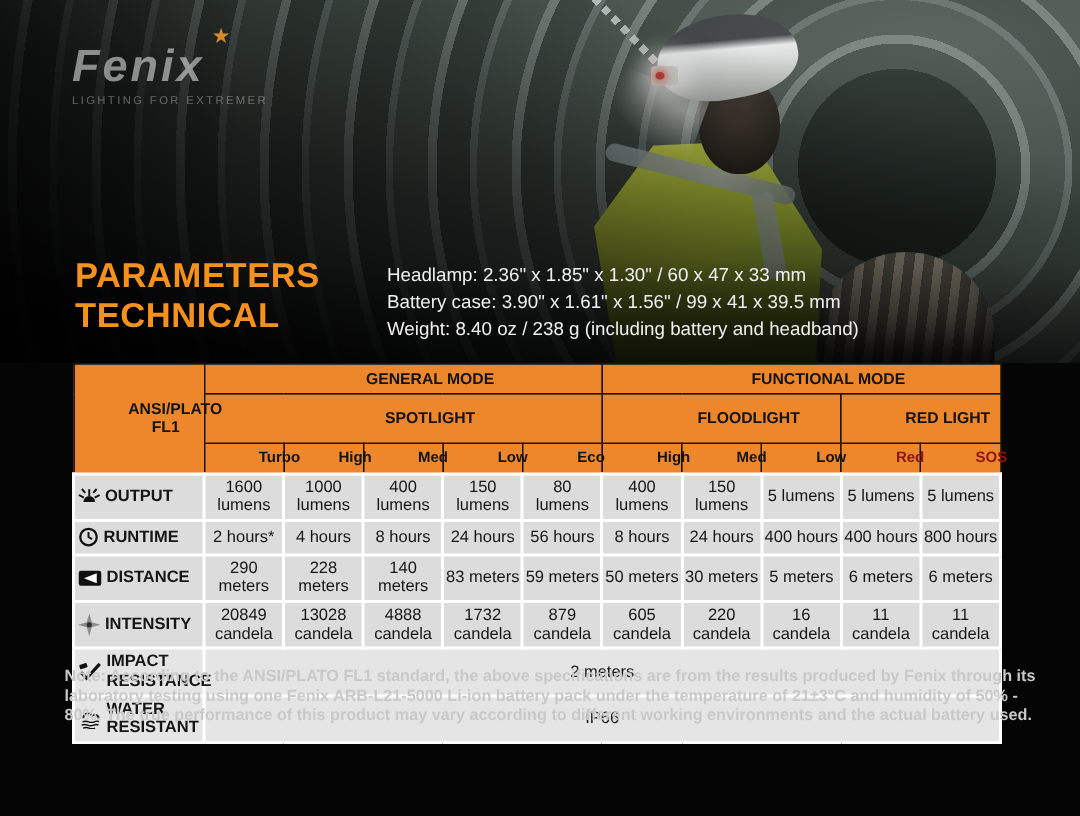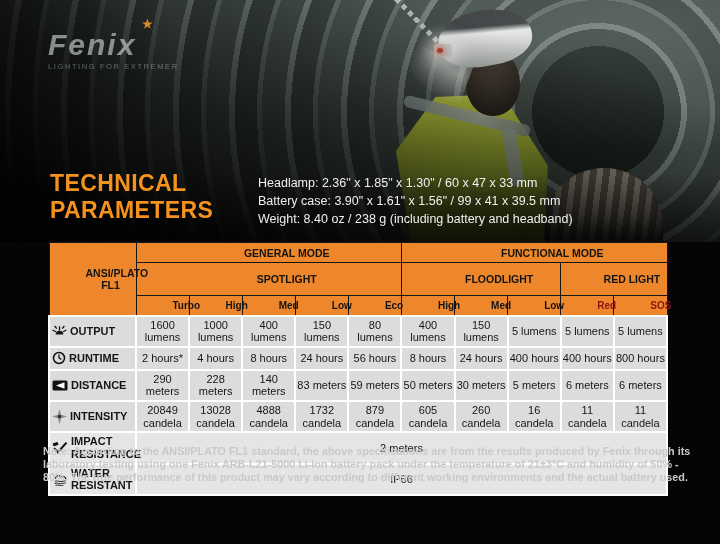--- a/index.html
+++ b/index.html
@@ -107,22 +107,22 @@
 
     <div class="fenix-logo">
       <div class="fenix-name">
         <span>Fenix</span>
         <span class="fenix-star">★</span>
       </div>
       <div class="fenix-tagline">LIGHTING FOR EXTREMER</div>
     </div>
 
     <div class="title-block">
+      <div>PARAMETERS</div>
       <div>TECHNICAL</div>
-      <div>PARAMETERS</div>
     </div>
 
     <div class="specs">
       <div>Headlamp: 2.36" x 1.85" x 1.30" / 60 x 47 x 33 mm</div>
       <div>Battery case: 3.90" x 1.61" x 1.56" / 99 x 41 x 39.5 mm</div>
       <div>Weight: 8.40 oz / 238 g (including battery and headband)</div>
     </div>
   </div>
 
   <table class="spec-table">
@@ -238,21 +238,21 @@
               </svg>
             <span class="lbl">INTENSITY</span>
           </span>
         </th>
         <td>20849 candela</td>
         <td>13028 candela</td>
         <td>4888 candela</td>
         <td>1732 candela</td>
         <td>879 candela</td>
         <td>605 candela</td>
-        <td>260 candela</td>
+        <td>220 candela</td>
         <td>16 candela</td>
         <td>11 candela</td>
         <td>11 candela</td>
       </tr>
       <tr class="r-span">
         <th>
           <span class="row-label">
             <svg width="16" height="13" viewBox="0 0 16 13">
                 <rect x="1" y="1.6" width="5.2" height="3" rx="0.6" fill="#111" transform="rotate(-18 3.6 3.1)"></rect>
                 <path d="M2 7.2 L5.8 11.2 L14.5 1.6" stroke="#111" stroke-width="2.1" fill="none"></path>

